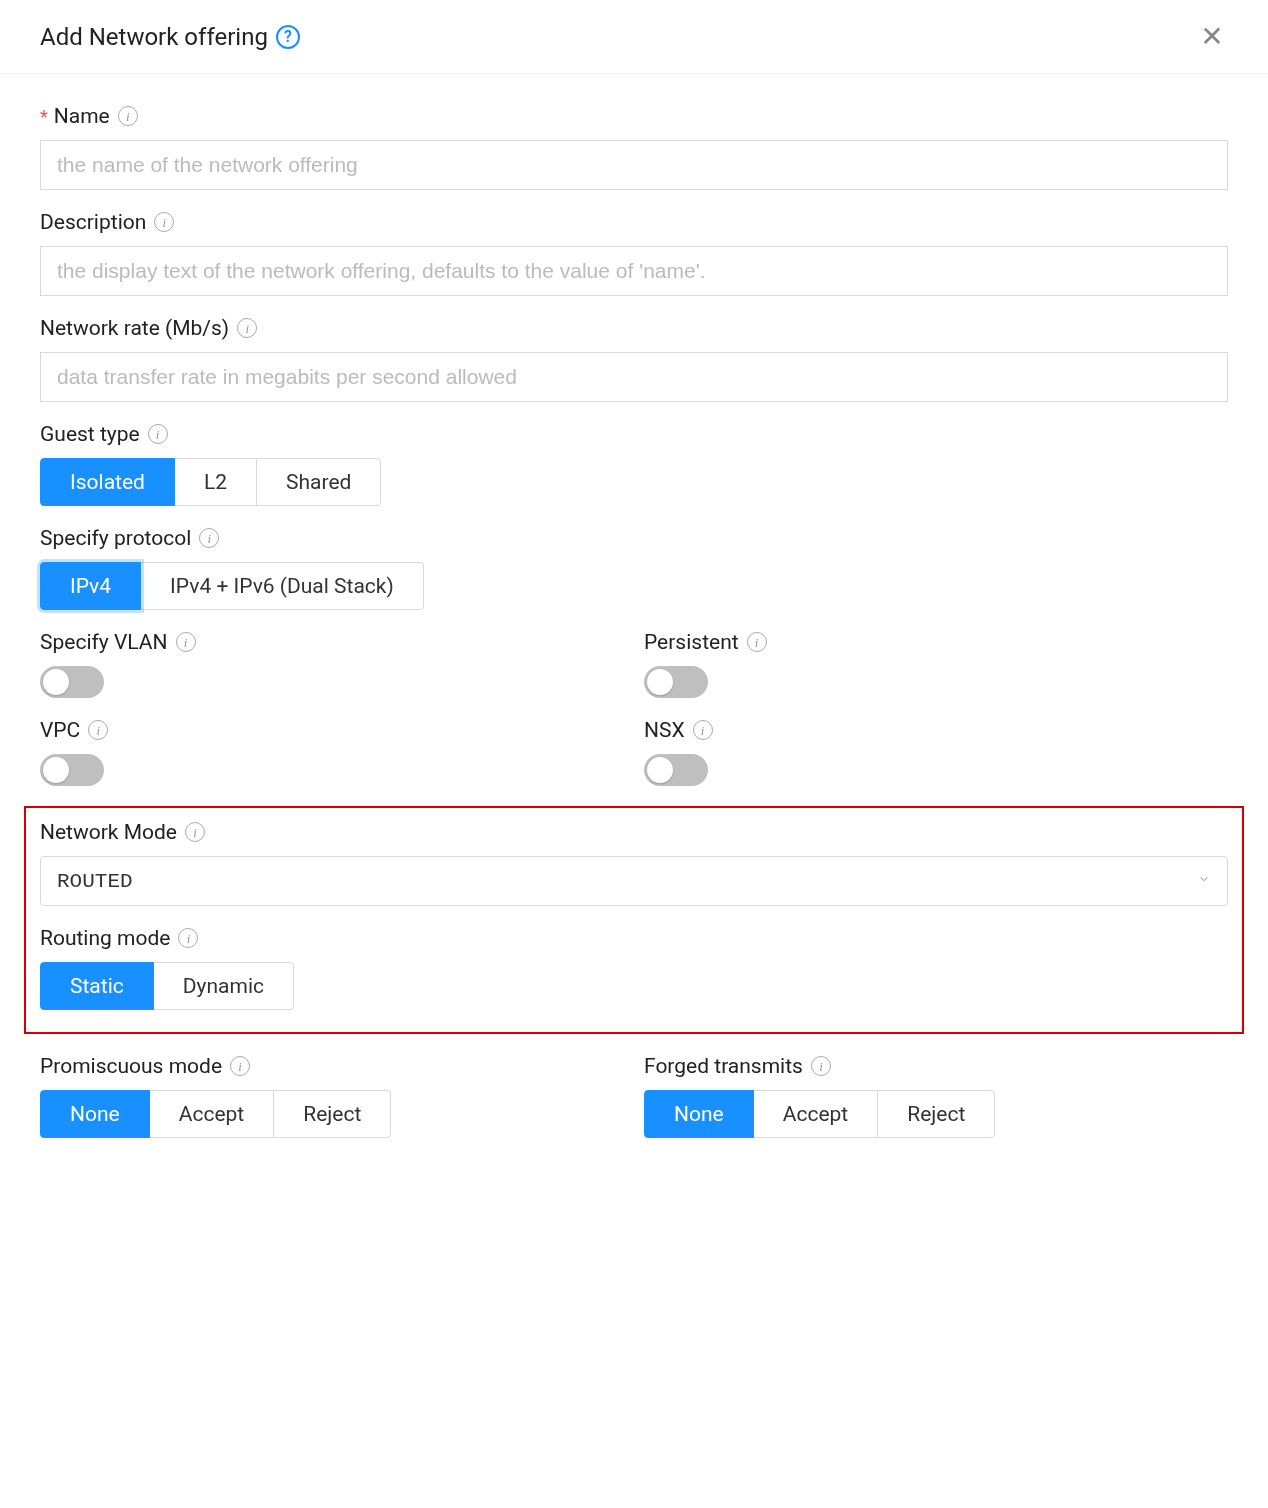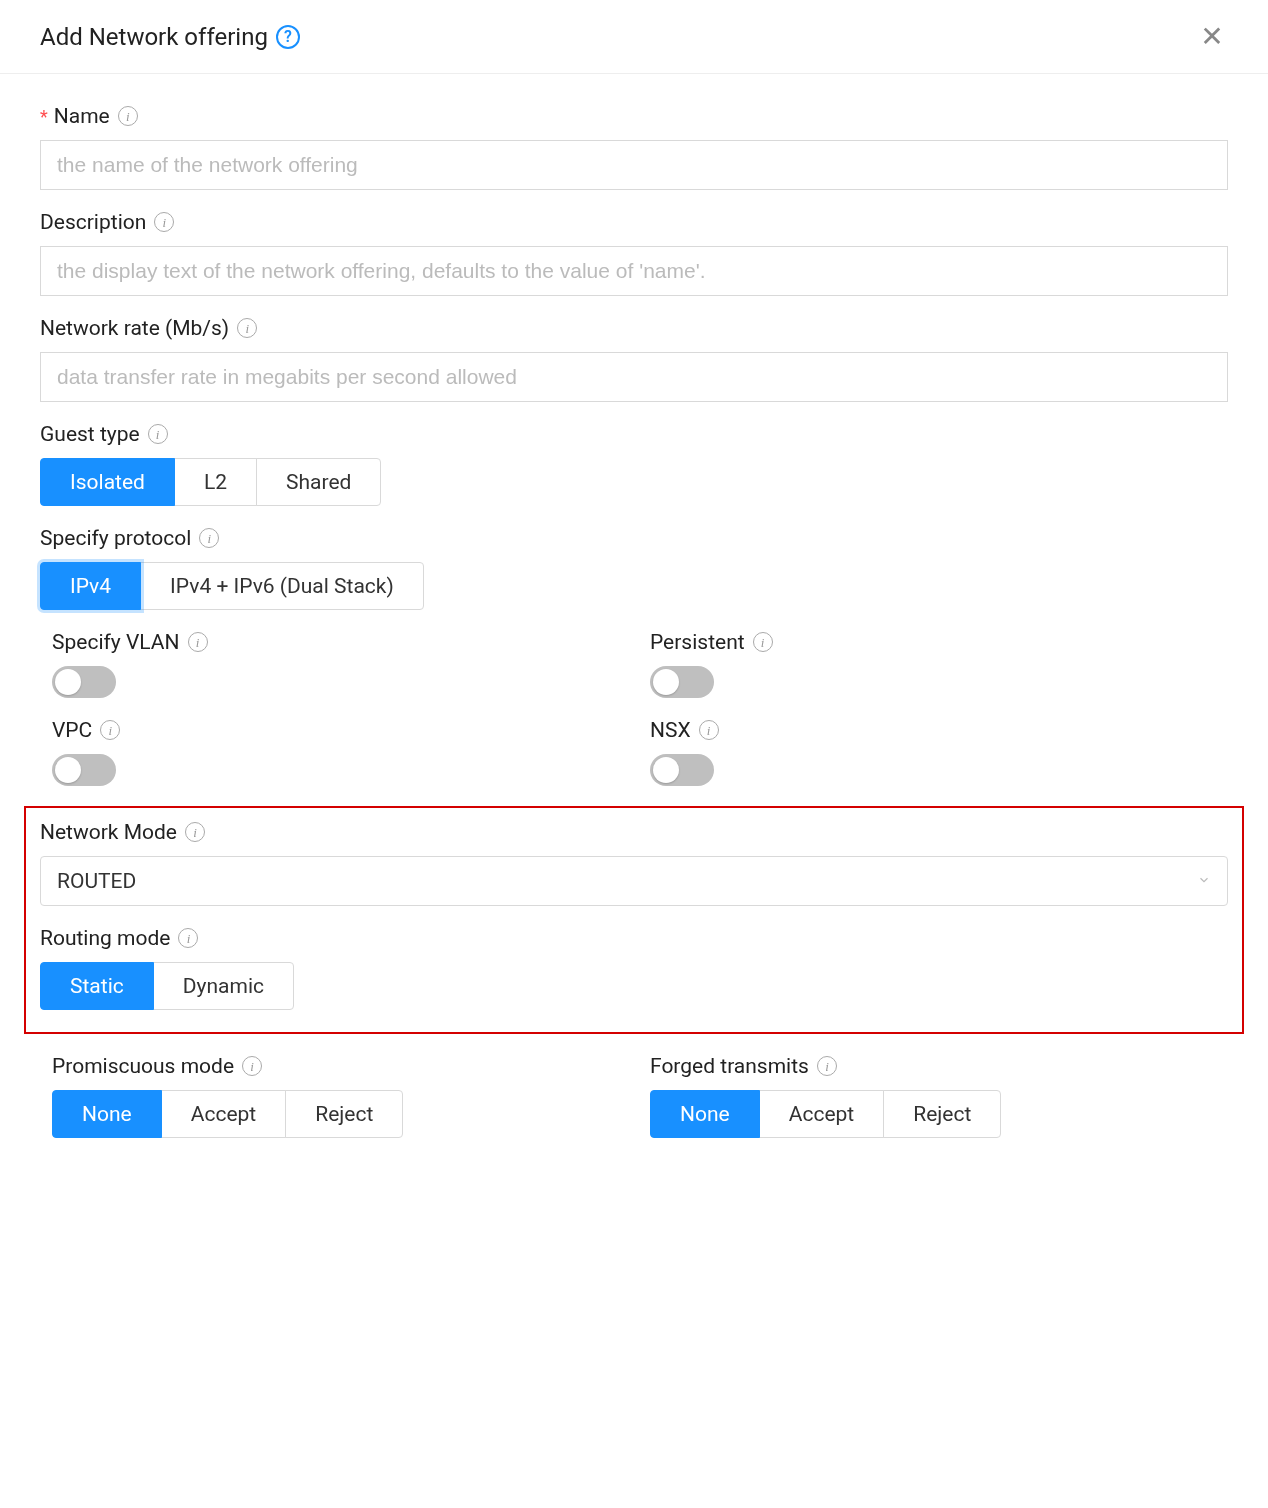--- a/index.html
+++ b/index.html
@@ -126,21 +126,20 @@
     color: #fff;
     position: relative;
     z-index: 1;
   }
   .radio-btn.glow {
     box-shadow: 0 0 0 3px rgba(24,144,255,0.25);
   }
   .two-col {
     display: flex;
     gap: 20px;
-    margin-left: 12px;
   }
   .col {
     flex: 1;
   }
   .switch {
     position: relative;
     width: 64px;
     height: 32px;
     background: #bfbfbf;
     border-radius: 16px;
@@ -168,20 +167,21 @@
     border: 1px solid #d9d9d9;
     border-radius: 4px;
     padding: 6px 16px;
     font-size: 21px;
     display: flex;
     align-items: center;
     justify-content: space-between;
     cursor: pointer;
     background: #fff;
     color: #333;
+    font-family: Liberation Mono, monospace;
   }
   .chevron {
     color: #bbb;
     font-size: 16px;
   }
 </style>
 </head>
 <body>
 
 <div class="modal">

